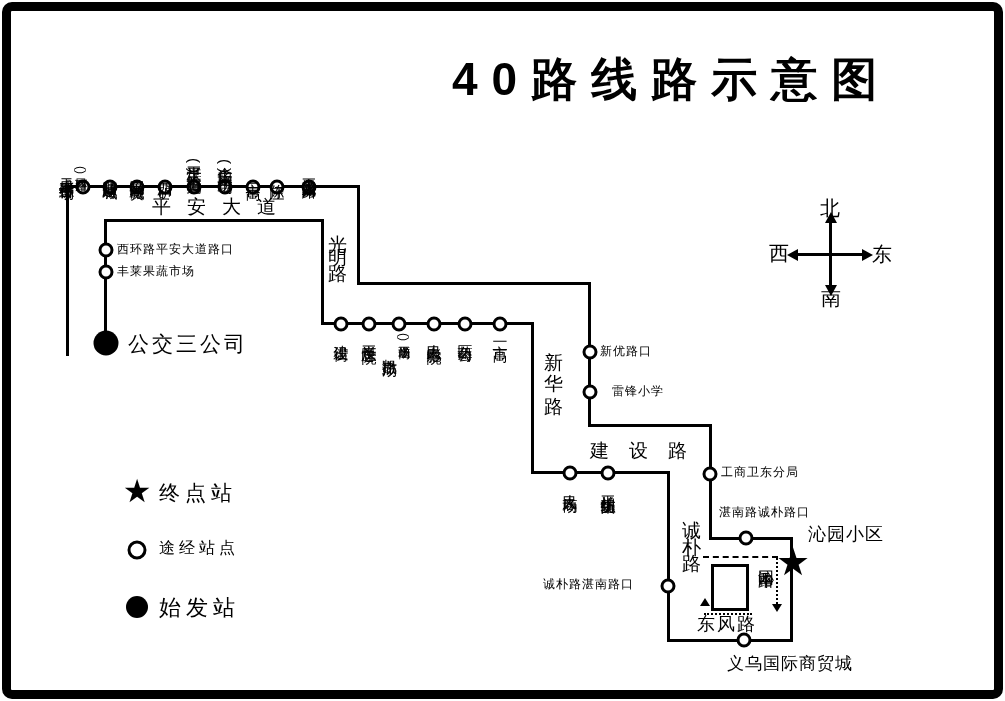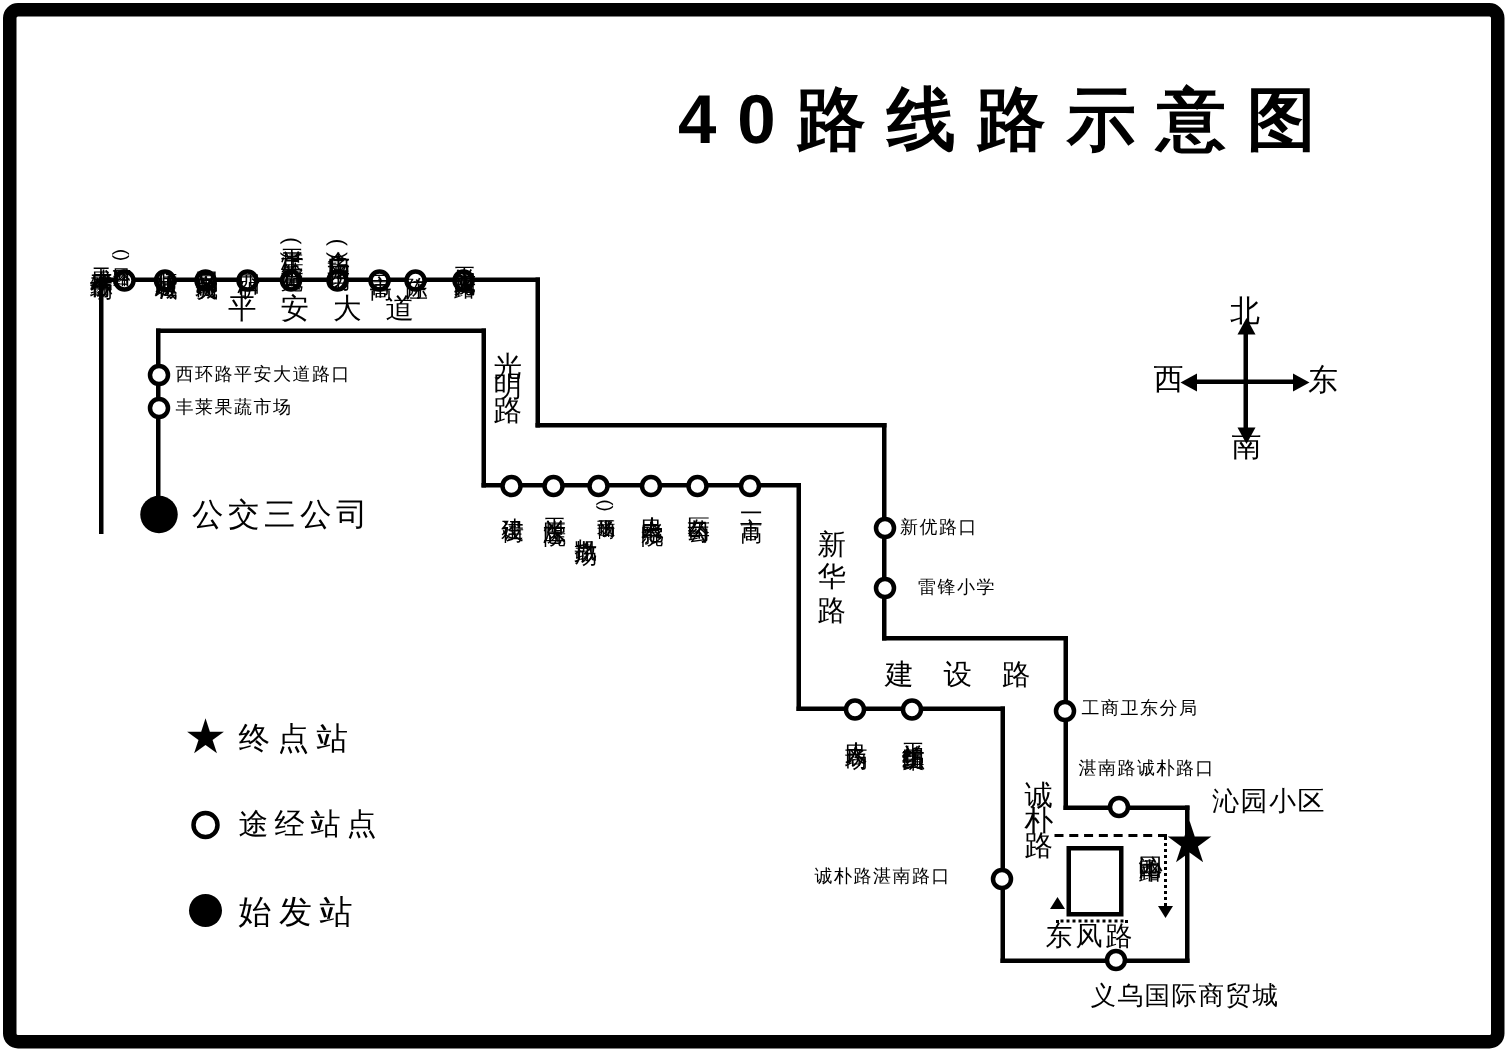--- a/index.html
+++ b/index.html
@@ -176,18 +176,18 @@
     <div class="lab" style="left:60px;top:8px;transform:translateX(-50%);font-size:20px;">北</div>
     <div class="lab" style="left:61px;top:98px;transform:translateX(-50%);font-size:20px;">南</div>
     <div class="lab" style="left:19px;top:53px;transform:translateX(-100%);font-size:20px;">西</div>
     <div class="lab" style="left:102px;top:54px;font-size:20px;">东</div>
   </div>
 
   <div style="position:absolute;left:115px;top:470px;width:200px;height:160px;">
     <div class="star" style="left:22px;top:22px;font-size:32px;">★</div>
     <div class="lab" style="left:44px;top:12px;font-size:21px;letter-spacing:5px;">终点站</div>
     <div class="stop" style="left:22px;top:80px;width:19px;height:19px;"></div>
-    <div class="lab" style="left:44px;top:70px;font-size:20px;letter-spacing:4px;text-align:center;">途经站点</div>
+    <div class="lab" style="left:44px;top:70px;font-size:16px;letter-spacing:4px;text-align:center;">途经站点</div>
     <div class="origin-dot" style="left:22px;top:137px;width:22px;height:22px;"></div>
     <div class="lab" style="left:44px;top:127px;font-size:22px;letter-spacing:5px;">始发站</div>
   </div>
 
 </div>
 
 </body></html>

